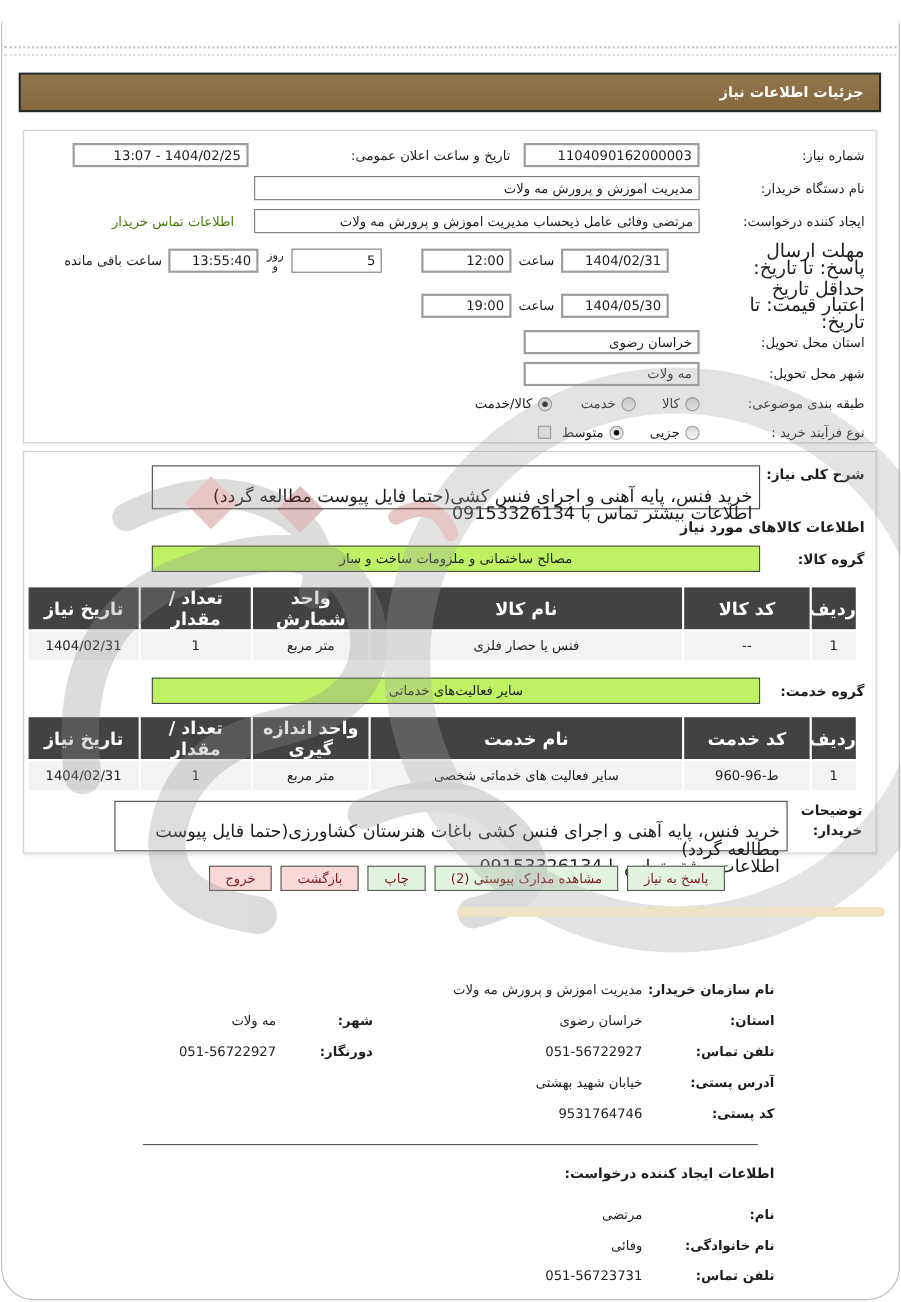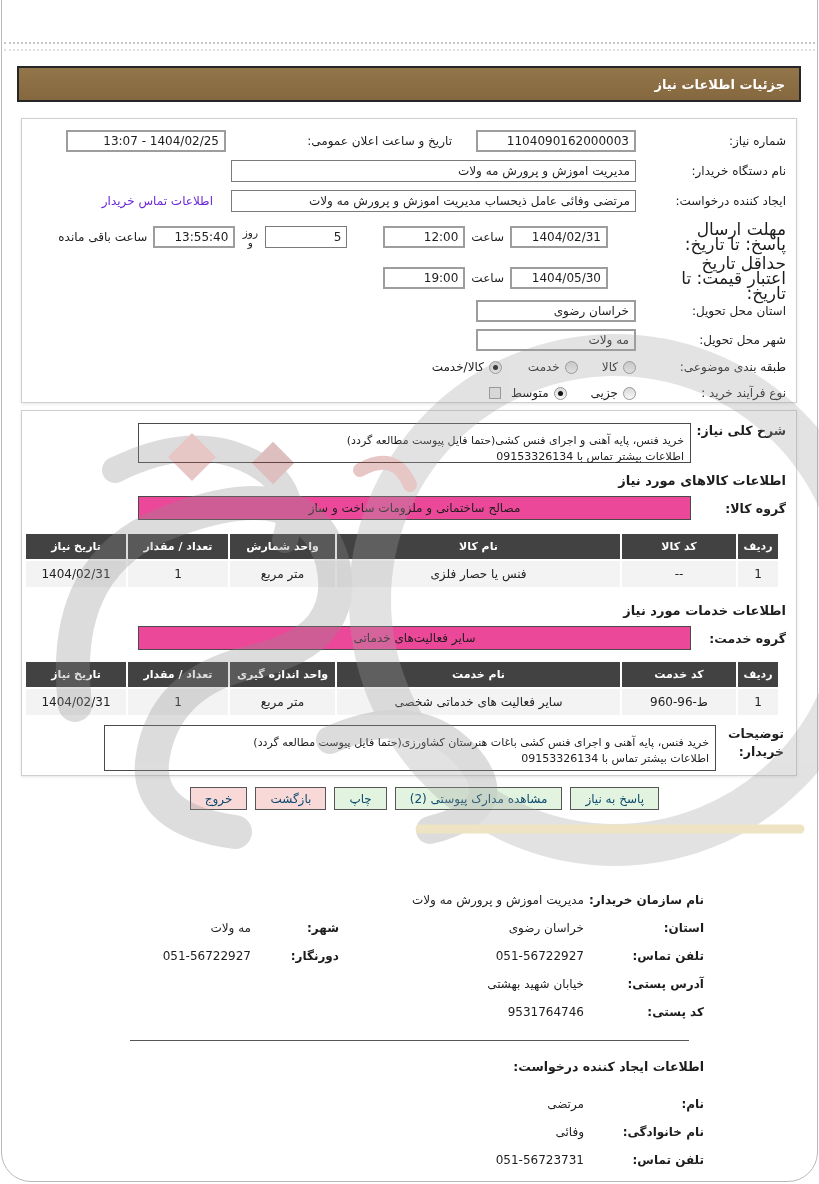--- a/index.html
+++ b/index.html
@@ -1,18 +1,18 @@
 <!DOCTYPE html>
 <html lang="fa" dir="rtl"><head>
 <meta charset="utf-8">
 <style>
   * { margin:0; padding:0; box-sizing:border-box; }
   html,body { background:#fff; }
   body { font-family:"DejaVu Sans", sans-serif; color:#1d1d1d; }
-  #page { position:relative; width:819px; height:1184px; margin:0 auto; overflow:hidden; background:#fff; direction:rtl; }
+  #page { position:relative; width:819px; height:1184px; margin:0 auto; overflow:hidden; background:#fff; direction:rtl;border-radius:29px; }
 
   
   .frame { position:absolute; left:1px; right:1px; top:-40px; height:1222px;
            border:1px solid #b9b9b9; border-radius:30px; pointer-events:none; }
 
   .dotted-sep { position:absolute; top:42px; left:4px; right:4px; height:9px;
                 border-top:2px dotted #c6c6c6; border-bottom:2px dotted #dedede; }
 
   .bar { position:absolute; height:36px; background:linear-gradient(#93754a,#85683f);
          border:2px solid #262626; color:#fff; font-size:13px; font-weight:bold;
@@ -20,58 +20,58 @@
   #bar1 { top:66px; right:18px; left:17px; }
   #bar2 { top:840px; right:115px; width:586px; height:33px; }
 
   .panel { position:absolute; right:22px; left:21px; background:#fff;
            border:1px solid #cfcfcf; box-shadow:0 1px 3px rgba(0,0,0,.10); }
   #panel1 { top:118px; height:285px; padding-top:10px; }
   #panel2 { top:410px; height:366px; padding-top:12px; }
 
   .row { display:flex; align-items:center; padding-right:10px; }
   .lbl { width:150px; font-size:12px; }
-  .lbl2 { width:250px; font-size:12px; padding-right:24px; }
+  .lbl2 { width:250px; font-size:12px; padding-right:12px; }
   .lblD { width:120px; margin-left:58px; font-size:17px; line-height:15px; }
   .blbl { font-size:12.5px; font-weight:bold; }
 
   .box { height:22px; border:1px solid #7b7b7b; background:#fff; font-size:12px;
          display:flex; align-items:center; padding:0 5px; overflow:hidden; white-space:nowrap; }
   .box.thick { border:2px solid #9d9d9d; }
   .num { direction:ltr; justify-content:flex-end; }
   .w160 { width:160px; } .w405 { width:405px; } .w98 { width:98px; } .w82 { width:82px; }
 
-  .link { color:#6d28d9; font-size:12px; cursor:pointer; margin-right:18px; }
+  .link { color:#4d7c0f; font-size:12px; cursor:pointer; margin-right:18px; }
 
   .radio { display:inline-block; width:13px; height:13px; border-radius:50%;
            background:linear-gradient(#d9d9d9,#f8f8f8); border:1px solid #979797;
            position:relative; flex:0 0 auto; }
   .radio.on::after { content:""; position:absolute; inset:3px; border-radius:50%; background:#111; }
   .checkbox { display:inline-block; width:12px; height:12px; background:#efefef;
               border:1px solid #979797; flex:0 0 auto; }
   .opt { display:flex; align-items:center; gap:5px; margin-left:26px; font-size:12px; }
 
   .tinytxt { width:22px; font-size:10.5px; line-height:10px; text-align:center; }
   .after-lbl { font-size:12px; }
 
   .heading { font-size:13px; font-weight:bold; padding-right:10px; }
 
-  .descbox { width:553px; border:1px solid #4a4a4a; background:#fff; font-size:11px;
-             padding:9px 6px; line-height:16px; text-align:right; }
-  .groupbox { width:553px; height:24px; border:1px solid #4a4a4a; background:#ec4899; font-size:12px;
+  .descbox { width:553px; border:1px solid #4a4a4a; background:#fff; font-size:16px;
+             padding:19px 6px; line-height:16px; text-align:right; }
+  .groupbox { width:553px; height:24px; border:1px solid #4a4a4a; background:#bef264; font-size:12px;
               display:flex; align-items:center; justify-content:center; }
 
   table.grid { border-collapse:separate; border-spacing:2px; margin:0 16px 0 13px; width:746px;
                table-layout:fixed; }
-  table.grid th { background:#424242; color:#fff; font-size:11px; font-weight:bold; height:25px; }
+  table.grid th { background:#424242; color:#fff; font-size:16px; font-weight:bold; height:25px; }
   table.grid td { background:#f3f3f3; font-size:12px; text-align:center; height:26px; color:#222; }
 
   .btnrow { position:absolute; top:787px; right:0; left:0; display:flex; gap:8px;
             padding-right:160px; align-items:center; }
-  .btn { height:23px; font-family:"DejaVu Sans",sans-serif; font-size:12px; color:#0c4a6e;
+  .btn { height:23px; font-family:"DejaVu Sans",sans-serif; font-size:12px; color:#7f1d1d;
          border:1px solid #565656; padding:0 14px; cursor:pointer; }
   .btn.green { background:#e2f4e0; }
   .btn.pink  { background:#f9d8d8; }
 
   #contact { position:absolute; top:886px; right:115px; left:100px; }
   .crow { display:grid; grid-template-columns:120px 245px 88px auto; align-items:center; height:28px; }
   .crow .clbl { font-size:12px; font-weight:bold; }
   .crow .cval { font-size:12px; }
   .sep-line { border:none; border-top:1px solid #555; margin:14px 15px 18px 30px; }
   .cheading { font-size:12.5px; font-weight:bold; margin-bottom:16px; }
@@ -208,21 +208,20 @@
           <td>1</td>
           <td>--</td>
           <td>فنس یا حصار فلزی</td>
           <td>متر مربع</td>
           <td>1</td>
           <td>1404/02/31</td>
         </tr>
       </tbody>
     </table>
 
-    <div class="heading" style="margin-bottom:8px;">اطلاعات خدمات مورد نیاز</div>
 
     <div class="row" style="margin-bottom:10px;">
       <span class="blbl" style="width:95px;">گروه خدمت:</span>
       <div class="groupbox">سایر فعالیت‌های خدماتی</div>
     </div>
 
     <table class="grid" style="margin-bottom:8px;">
       <colgroup>
           <col style="width:40px">
           <col style="width:114px">

